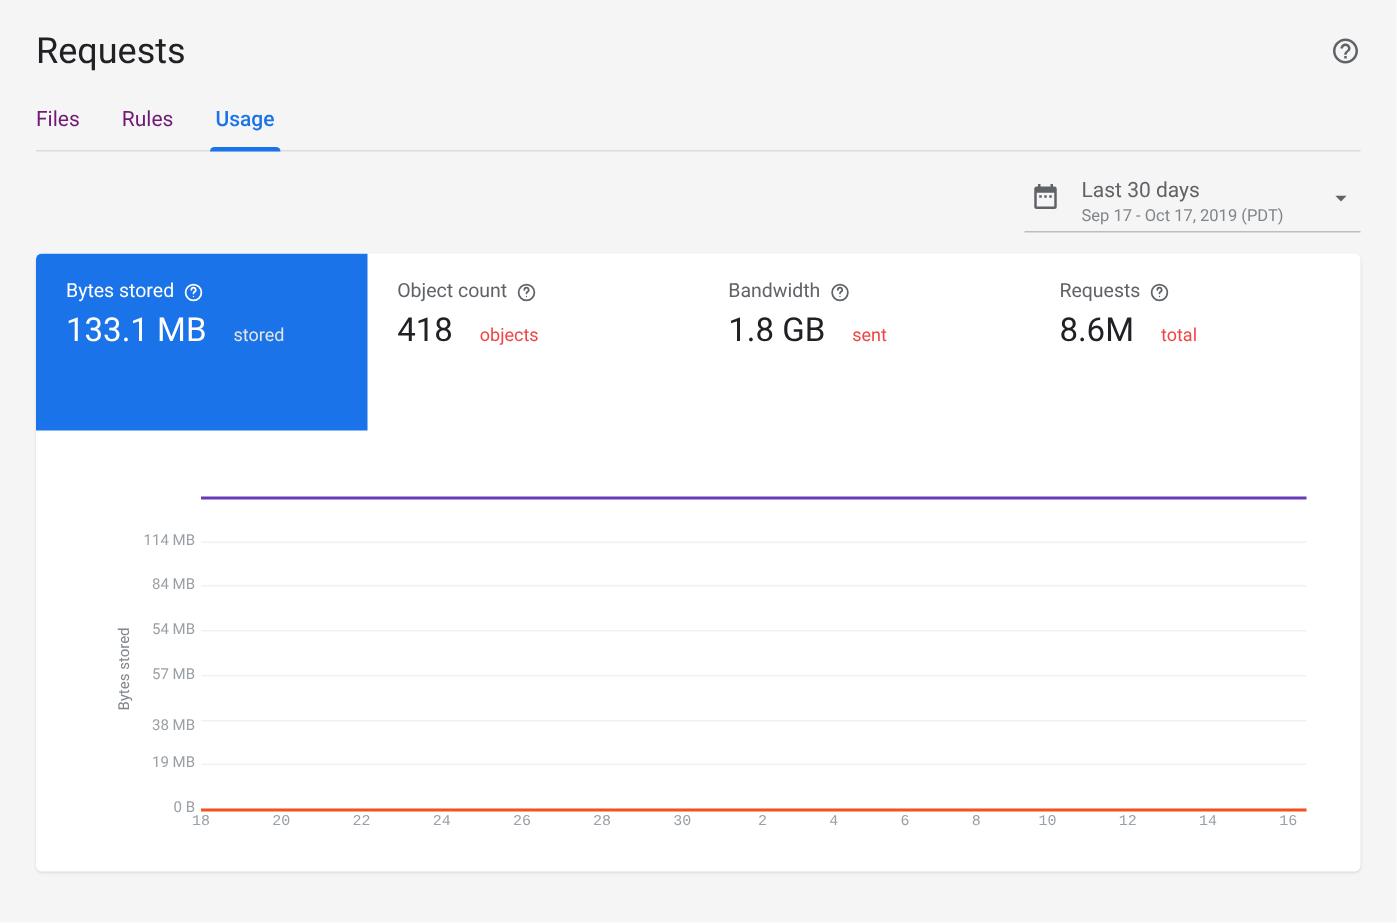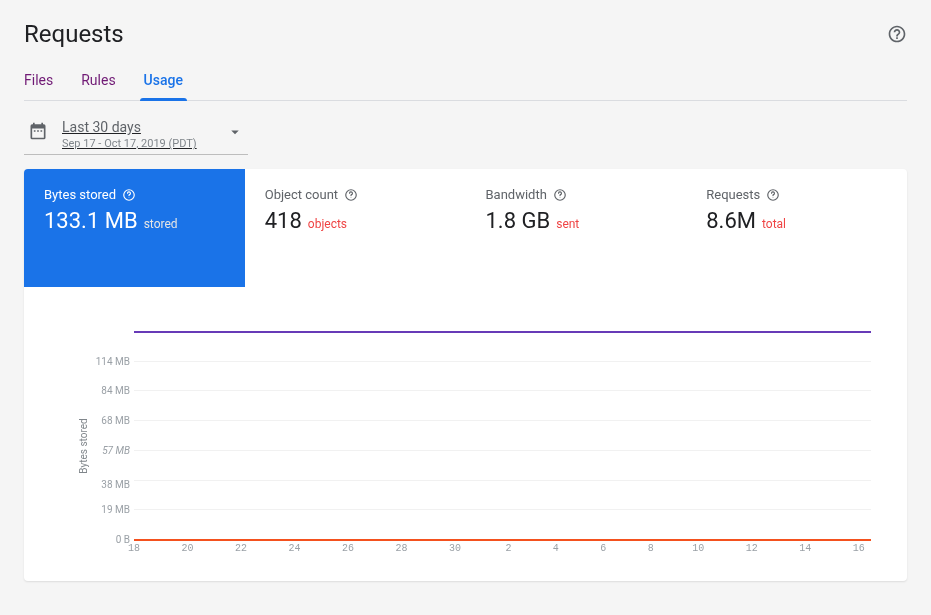--- a/index.html
+++ b/index.html
@@ -55,22 +55,22 @@
       position: absolute;
       left: -4px;
       right: -4px;
       bottom: -1px;
       height: 3px;
       background: #1a73e8;
       border-radius: 3px 3px 0 0;
     }
     .daterange-row {
       display: flex;
+      justify-content: flex-end;
       margin: 18px 0 14px 0;
-      text-decoration: underline;
     }
     .daterange {
       display: flex;
       align-items: flex-start;
       gap: 14px;
       cursor: pointer;
       border-bottom: 1px solid #bdbdbd;
       padding: 0 4px 4px 4px;
     }
     .daterange .cal-icon { color: #5f6368; margin-top: 2px; }
@@ -100,21 +100,21 @@
       font-size: 13px;
       display: flex;
       align-items: center;
       gap: 6px;
       color: #5f6368;
     }
     .metric.active .metric-label { color: #fff; }
     .metric-value-row {
       display: flex;
       align-items: baseline;
-      gap: 6px;
+      gap: 18px;
       margin-top: 6px;
     }
     .metric-value {
       font-size: 22px;
       font-weight: 400;
     }
     .metric-suffix {
       font-size: 12px;
       color: #ef4444;
     }
@@ -295,22 +295,22 @@
 
     </div>
 
     <div class="chart-wrap">
       <div class="chart">
         <div class="ylabel">Bytes stored</div>
         <div id="yticks">
             <div class="ytick" style="top: 208px;">0 B</div>
             <div class="ytick" style="top: 178.286px;">19 MB</div>
             <div class="ytick" style="top: 153px;">38 MB</div>
-            <div class="ytick" style="top: 118.857px; font-style: italic;">57 MB</div>
-            <div class="ytick" style="top: 89.1429px;">68 MB</div>
+            <div class="ytick" style="top: 118.857px;">57 MB</div>
+            <div class="ytick" style="top: 89.1429px;">54 MB</div>
             <div class="ytick" style="top: 59.4286px;">84 MB</div>
             <div class="ytick" style="top: 29.7143px;">114 MB</div>
           </div>
         <div id="gridlines">
             <div class="gridline" style="top: 208px;"></div>
             <div class="gridline" style="top: 178.286px;"></div>
             <div class="gridline" style="top: 148.571px;"></div>
             <div class="gridline" style="top: 118.857px;"></div>
             <div class="gridline" style="top: 89.1429px;"></div>
             <div class="gridline" style="top: 59.4286px;"></div>

